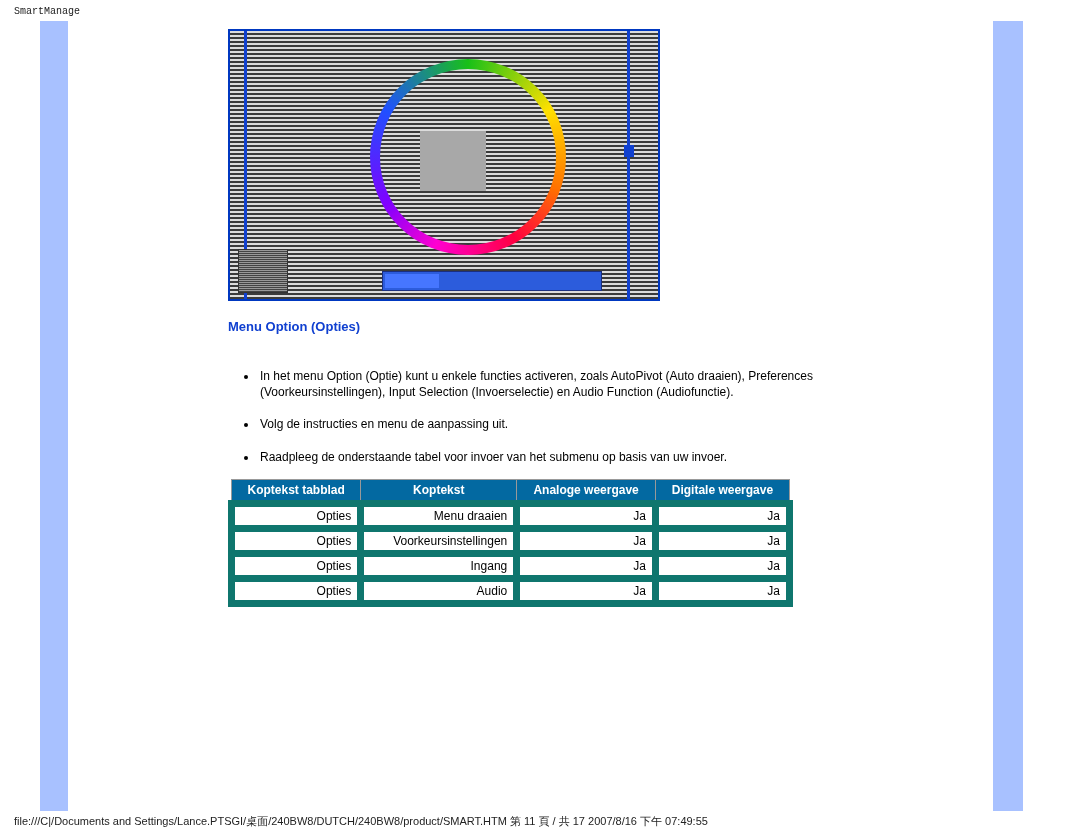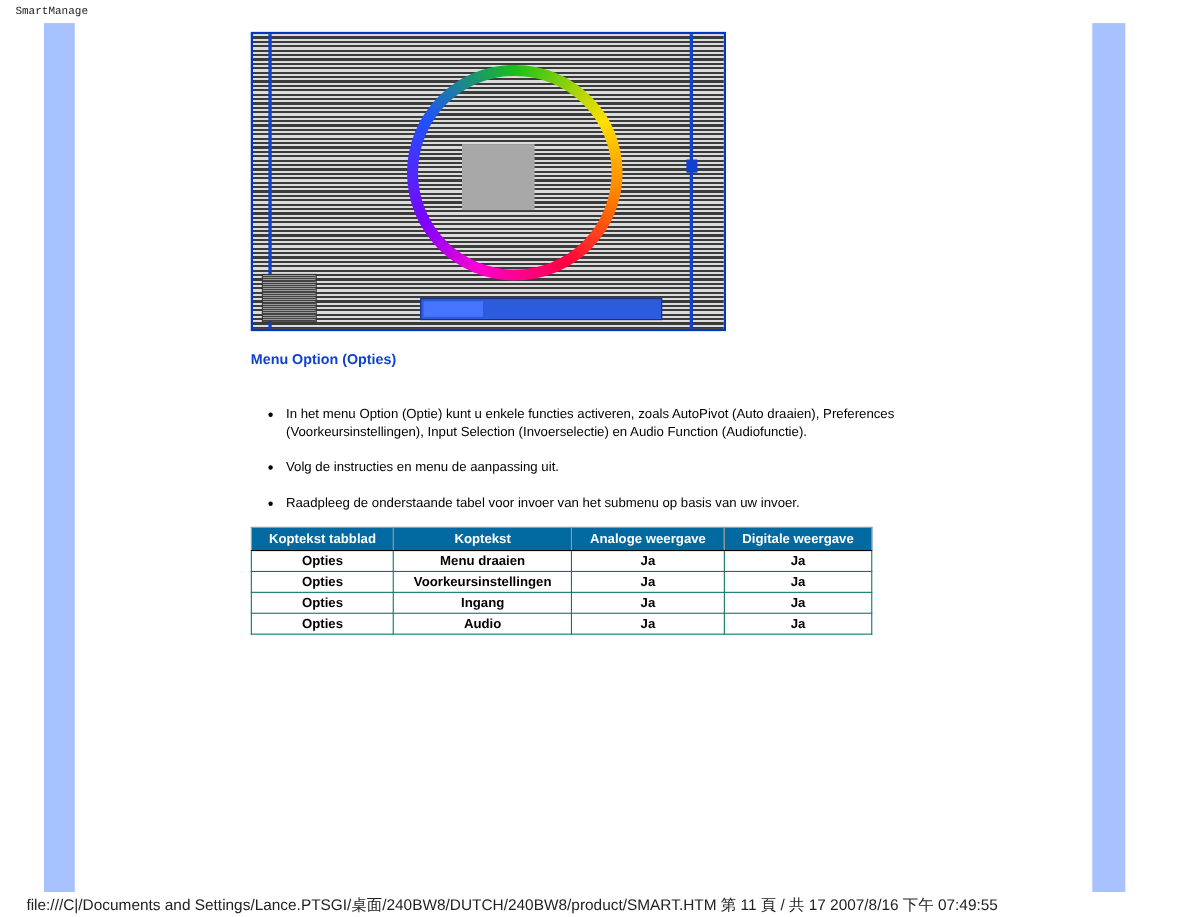--- a/index.html
+++ b/index.html
@@ -168,31 +168,30 @@
   table.options th {
     background: #0369a1;
     color: #fff;
     font-weight: bold;
     text-align: center;
     padding: 3px 6px;
     border: 1px solid #999;
     border-bottom: 1px solid #000;
   }
   table.options td {
-    border: 1px solid #0f766e;
-    text-align: center;
+    border: 7px solid #0f766e;
+    text-align: right;
     padding: 2px 6px;
-    font-weight: bold;
   }
 
   .page-footer {
     position: absolute;
-    left: 24px;
+    left: 14px;
     top: 814px;
-    font-size: 14px;
+    font-size: 11px;
     color: #222;
     font-family: Arial, sans-serif;
     width: 1040px;
   }
 </style>
 </head>
 <body>
 
 <div class="page-header">SmartManage</div>
 

